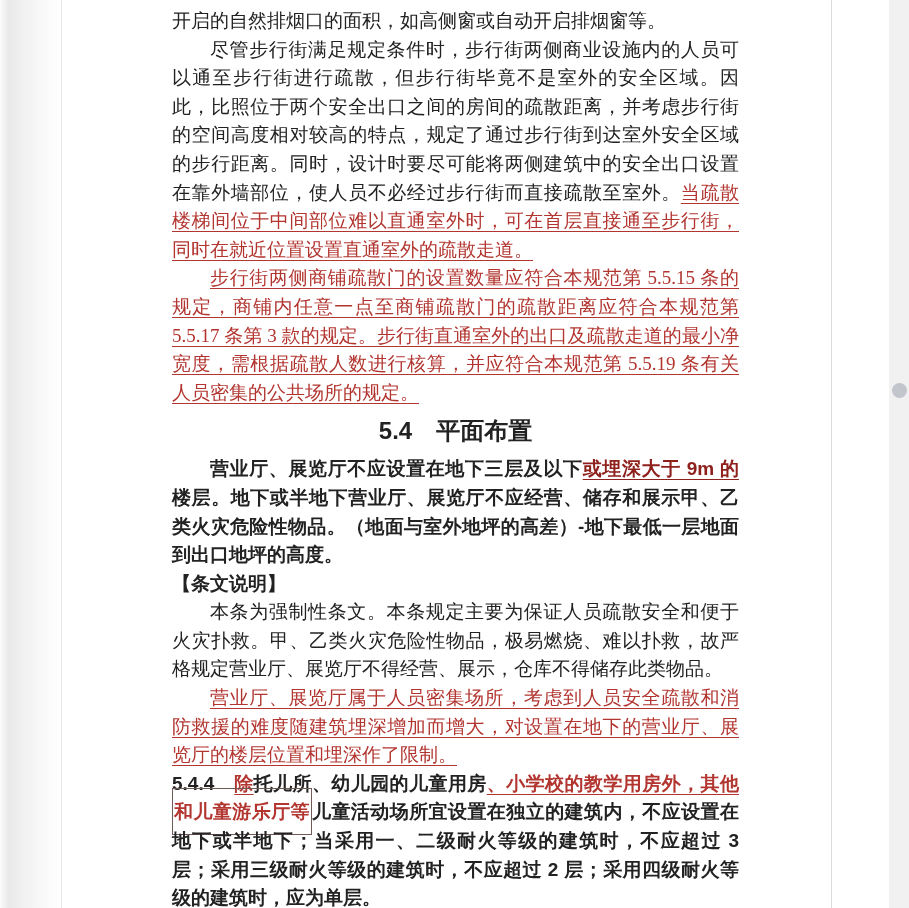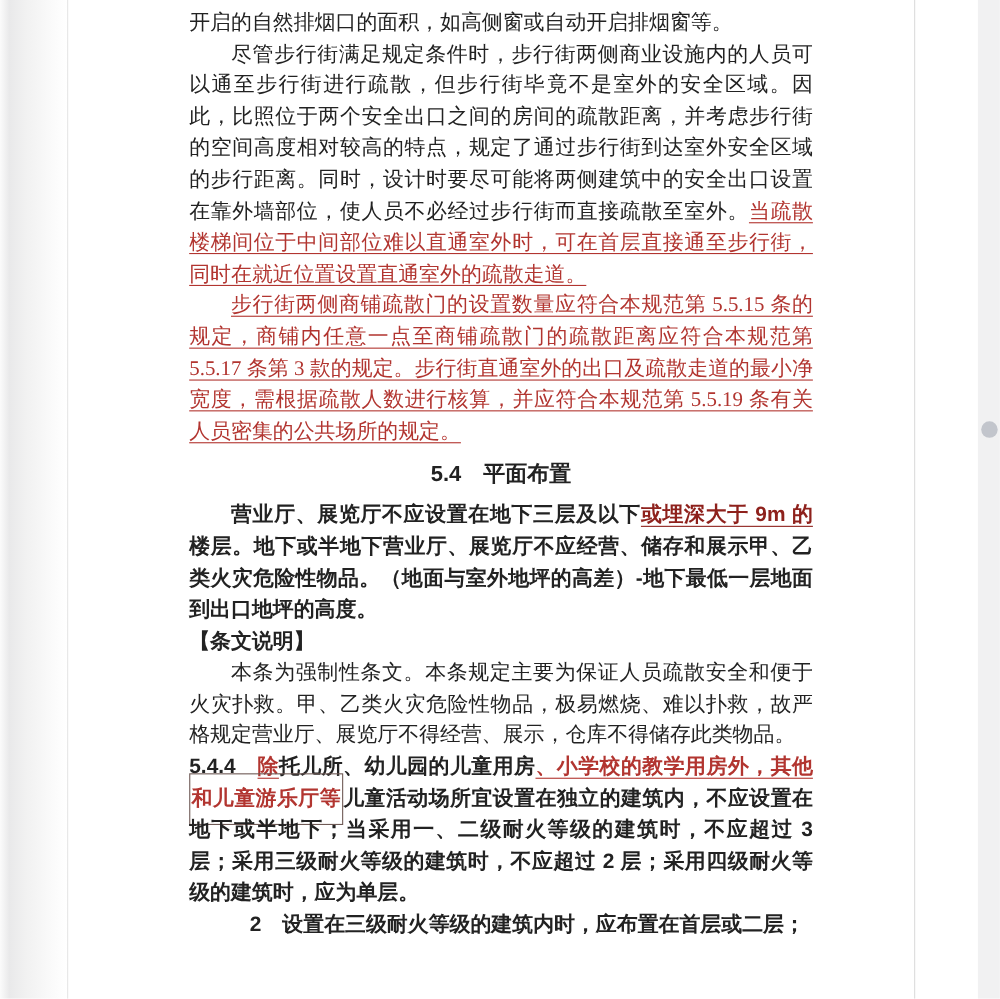--- a/index.html
+++ b/index.html
@@ -35,21 +35,21 @@
   }
   .p{
     font-size:19px;line-height:28.6px;color:var(--ink);
     text-align:justify;text-justify:inter-ideograph;
   }
   .p.indent{text-indent:2em;}
   .p.rule{font-family:"Liberation Sans","DejaVu Sans",sans-serif;font-weight:bold;}
   .p.rule-item{text-indent:2.9em;font-family:"Liberation Sans","DejaVu Sans",sans-serif;font-weight:bold;}
   .p.heading{
     font-family:"Liberation Sans","DejaVu Sans",sans-serif;font-weight:bold;
-    font-size:20px;text-align:center;line-height:34px;
+    font-size:24px;text-align:center;line-height:34px;
     margin-top:7px;margin-bottom:7px;text-indent:0;
   }
   .r-normal{}
   .r-red{
     color:var(--red);
     text-decoration:underline;
     text-underline-offset:3.5px;
     text-decoration-thickness:1px;
   }
   .r-redbold{
@@ -81,20 +81,21 @@
   <div class="page">
     <div class="page-edge-shadow"></div>
     <div class="content" id="page-text">
         <p class="p body"><span class="r-normal">开启的自然排烟口的面积，如高侧窗或自动开启排烟窗等。</span></p>
         <p class="p body indent"><span class="r-normal">尽管步行街满足规定条件时，步行街两侧商业设施内的人员可以通至步行街进行疏散，但步行街毕竟不是室外的安全区域。因此，比照位于两个安全出口之间的房间的疏散距离，并考虑步行街的空间高度相对较高的特点，规定了通过步行街到达室外安全区域的步行距离。同时，设计时要尽可能将两侧建筑中的安全出口设置在靠外墙部位，使人员不必经过步行街而直接疏散至室外。</span><span class="r-red">当疏散楼梯间位于中间部位难以直通室外时，可在首层直接通至步行街，同时在就近位置设置直通室外的疏散走道。</span></p>
         <p class="p body indent"><span class="r-red">步行街两侧商铺疏散门的设置数量应符合本规范第 5.5.15 条的规定，商铺内任意一点至商铺疏散门的疏散距离应符合本规范第 5.5.17 条第 3 款的规定。步行街直通室外的出口及疏散走道的最小净宽度，需根据疏散人数进行核算，并应符合本规范第 5.5.19 条有关人员密集的公共场所的规定。</span></p>
         <p class="p heading"><span class="r-normal">5.4　平面布置</span></p>
         <p class="p rule indent"><span class="r-normal">营业厅、展览厅不应设置在地下三层及以下</span><span class="r-redbold">或埋深大于 9m 的</span><span class="r-normal">楼层。地下或半地下营业厅、展览厅不应经营、储存和展示甲、乙类火灾危险性物品。（地面与室外地坪的高差）-地下最低一层地面到出口地坪的高度。</span></p>
         <p class="p rule"><span class="r-normal">【条文说明】</span></p>
         <p class="p body indent"><span class="r-normal">本条为强制性条文。本条规定主要为保证人员疏散安全和便于火灾扑救。甲、乙类火灾危险性物品，极易燃烧、难以扑救，故严格规定营业厅、展览厅不得经营、展示，仓库不得储存此类物品。</span></p>
+        <p class="p body indent"><span class="r-red">营业厅、展览厅属于人员密集场所，考虑到人员安全疏散和消防救援的难度随建筑埋深增加而增大，对设置在地下的营业厅、展览厅的楼层位置和埋深作了限制。</span></p>
         <p class="p rule"><span class="r-normal">5.4.4　</span><span class="r-red">除</span><span class="r-normal">托儿所、幼儿园的儿童用房</span><span class="r-red">、小学校的教学用房外，其他</span><span class="r-redbox">和儿童游乐厅等</span><span class="r-normal">儿童活动场所宜设置在独立的建筑内，不应设置在地下或半地下；当采用一、二级耐火等级的建筑时，不应超过 3 层；采用三级耐火等级的建筑时，不应超过 2 层；采用四级耐火等级的建筑时，应为单层。</span></p>
         <p class="p rule-item"><span class="r-normal">2　设置在三级耐火等级的建筑内时，应布置在首层或二层；</span></p>
       </div>
   </div>
 
   <div class="scrollbar-track">
     <div class="scrollbar-thumb"></div>
   </div>
 
 </div>

